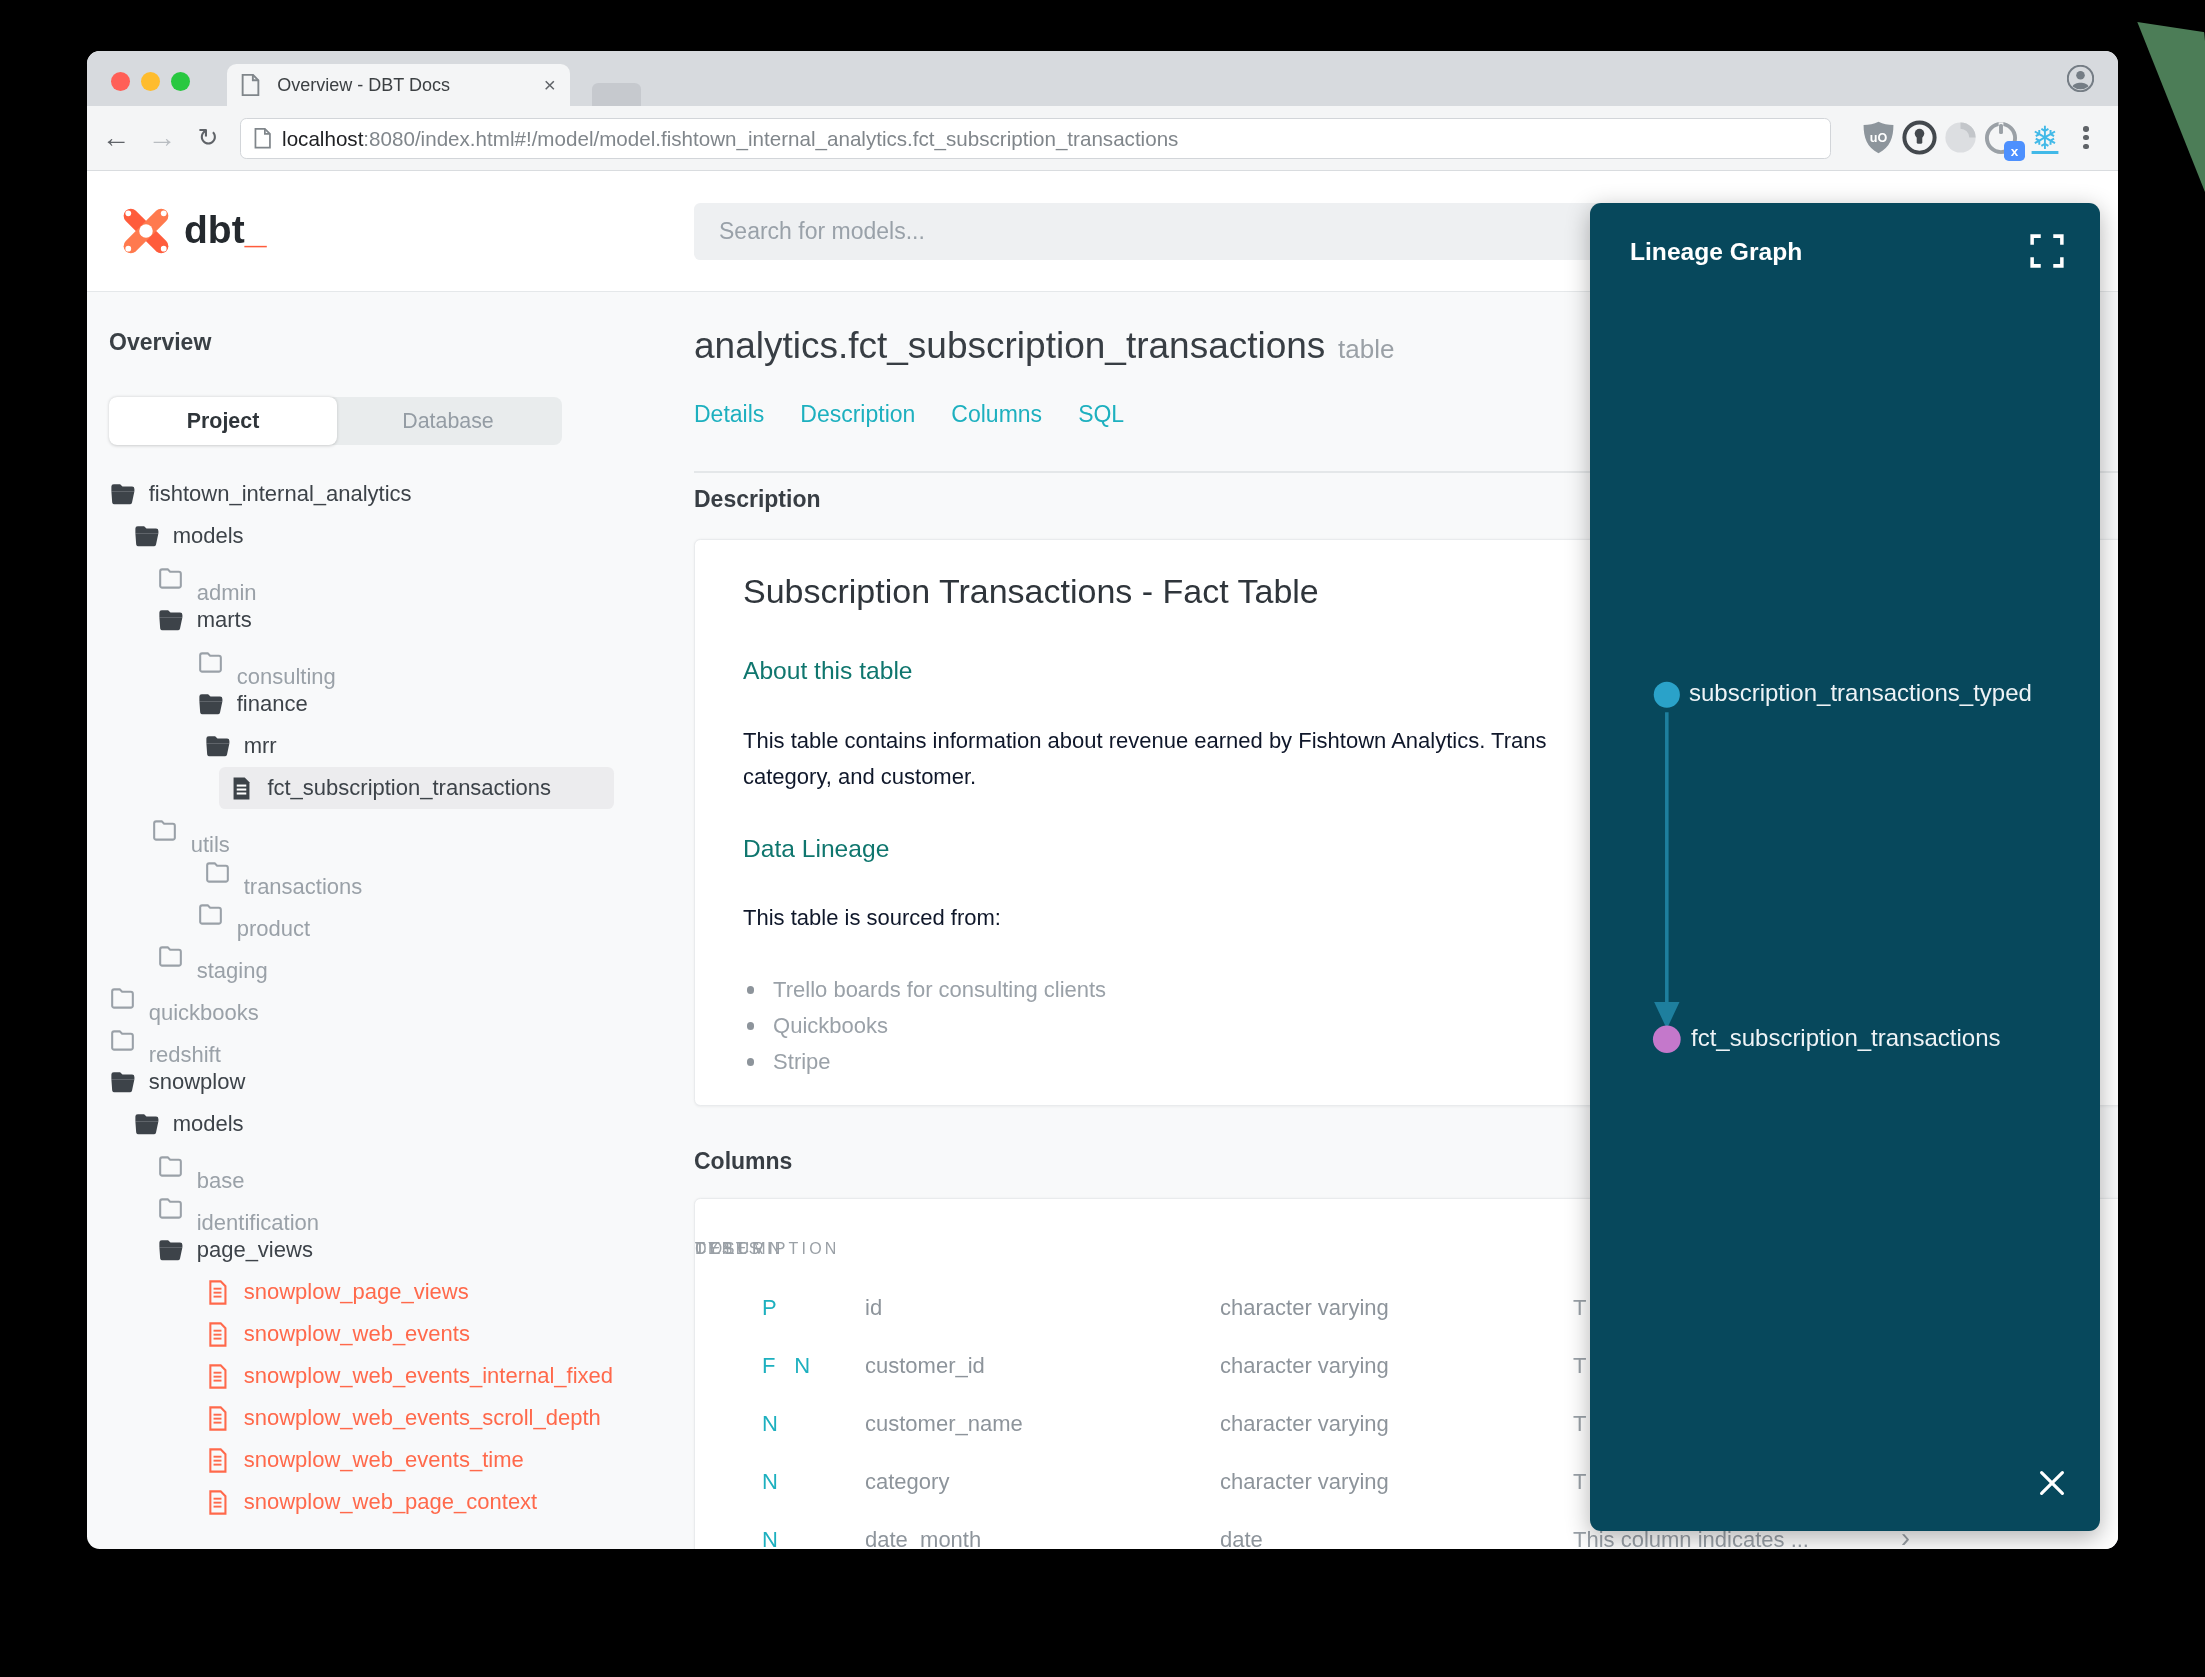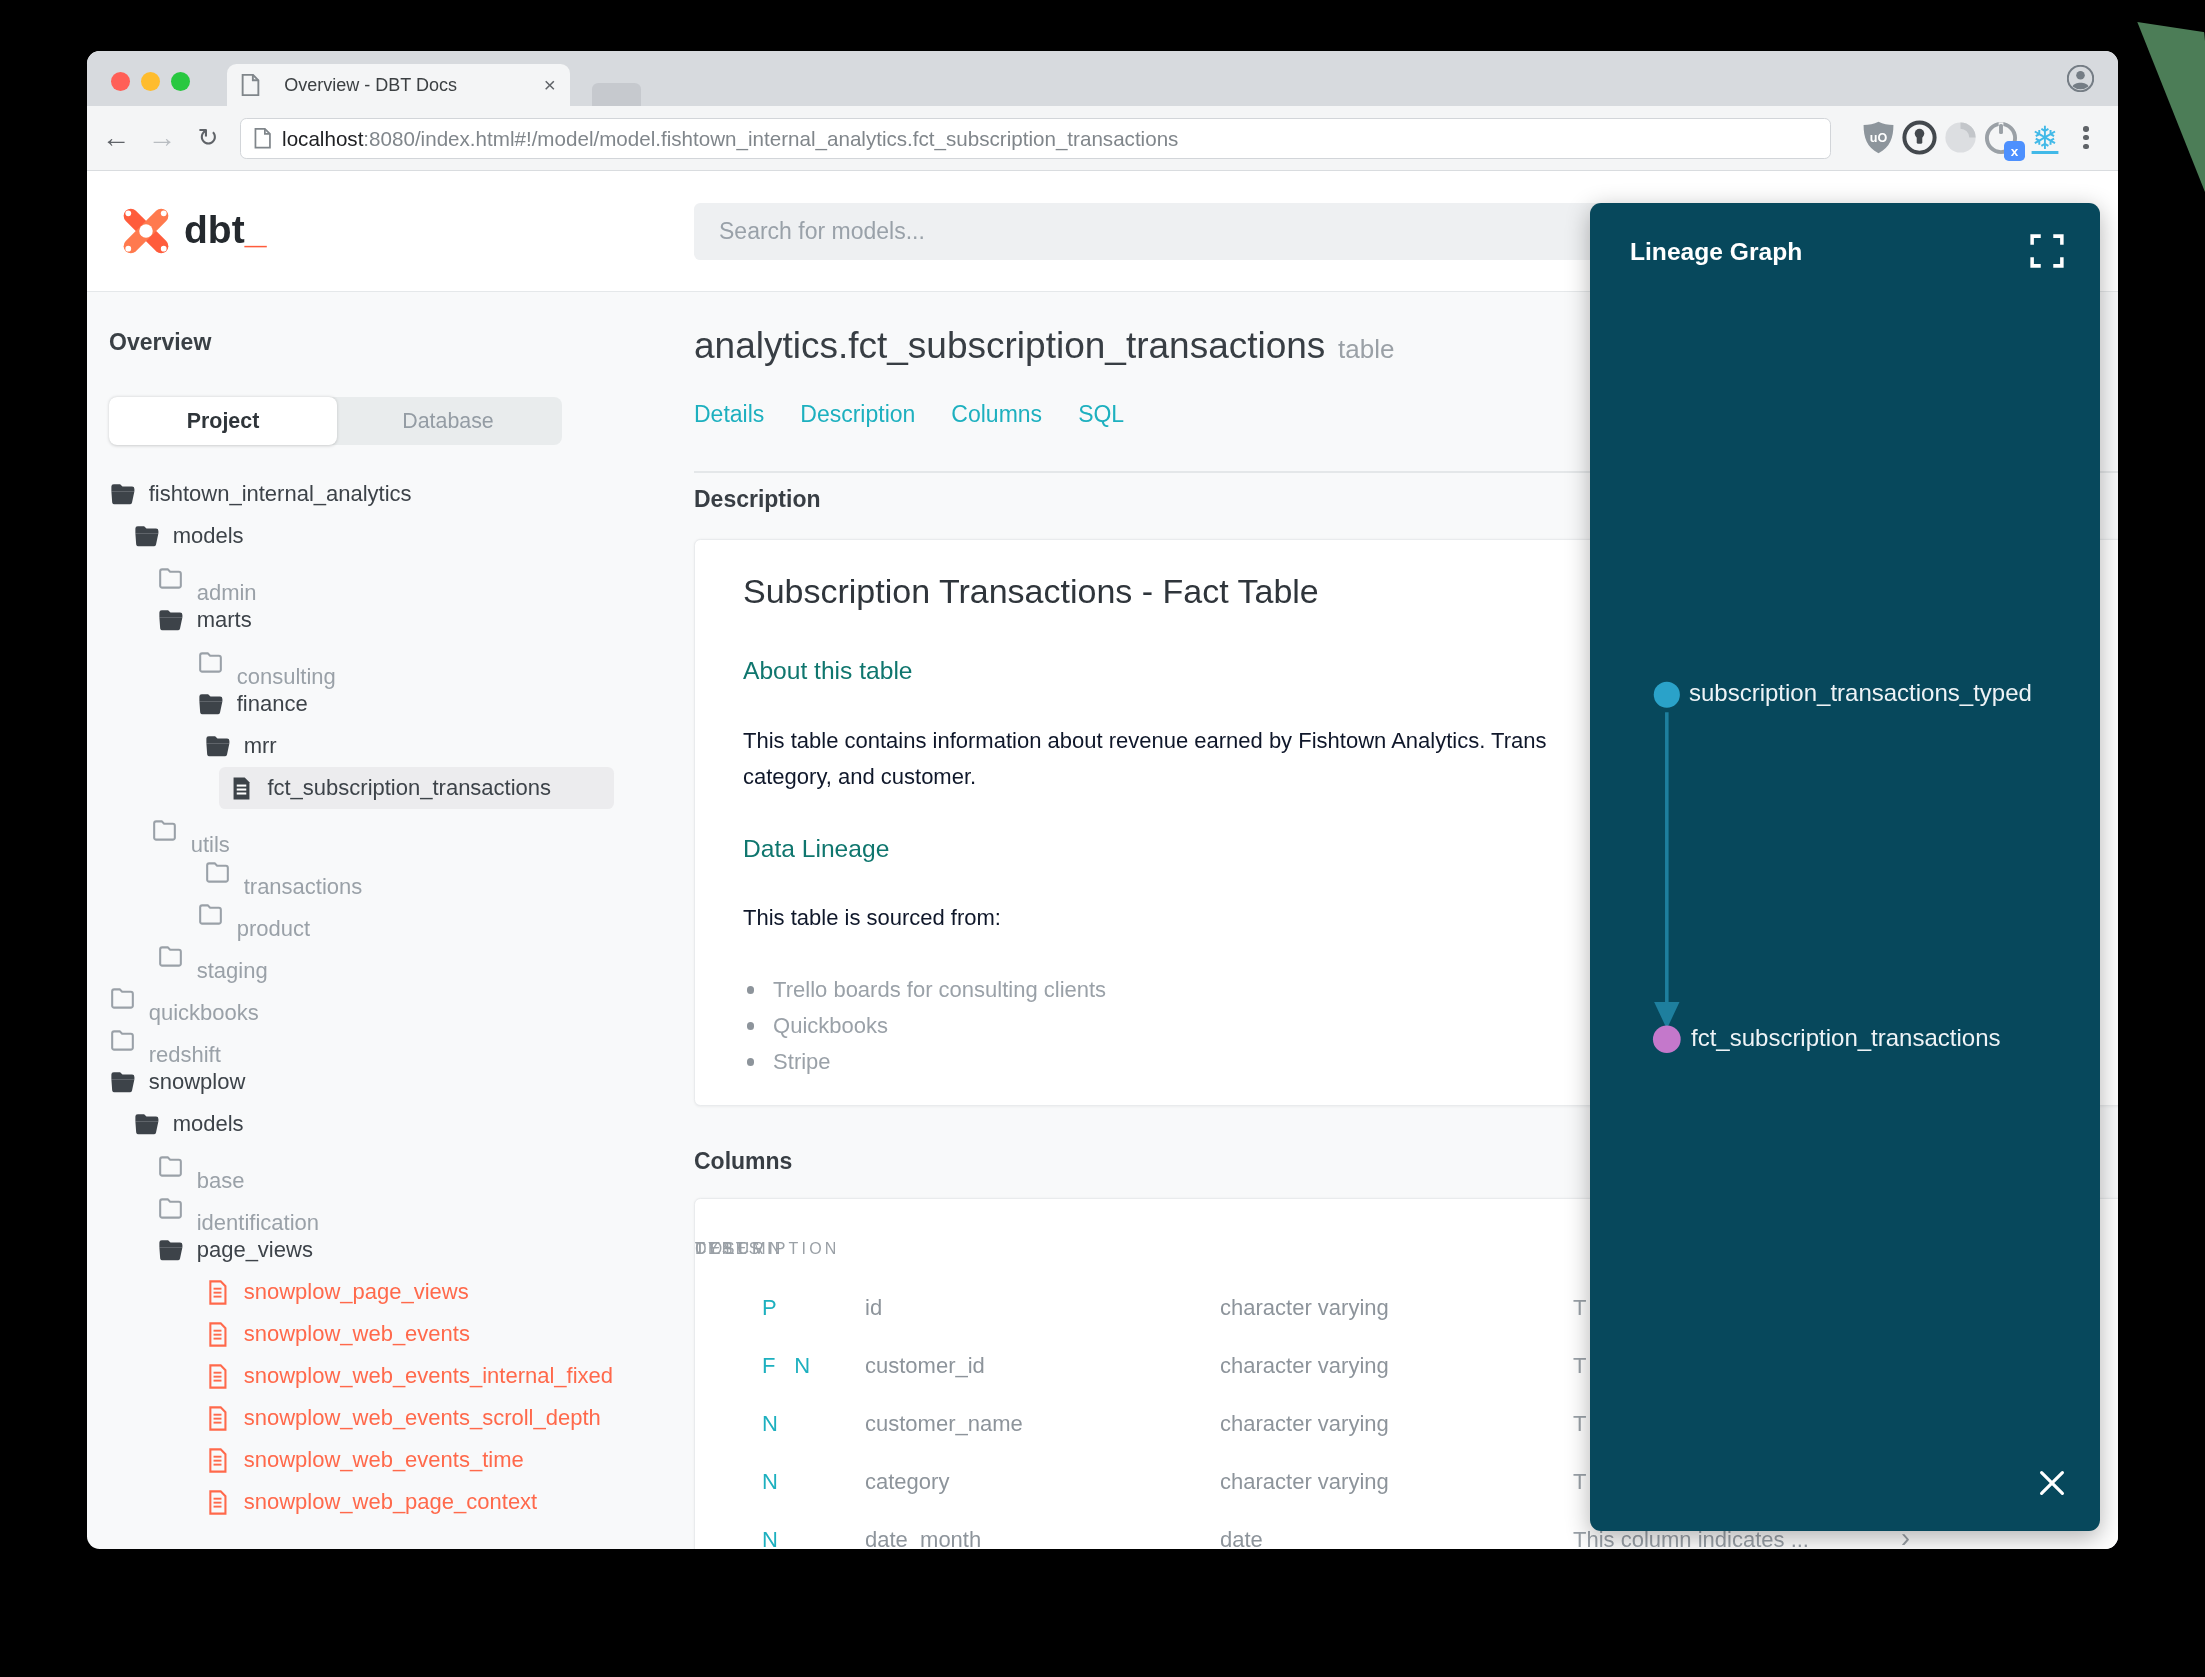--- a/index.html
+++ b/index.html
@@ -10,21 +10,21 @@
   #window { position:absolute; left:87px; top:51px; width:2031px; height:1498px; border-radius:12.7px; overflow:hidden; background:#f8f9fa; }
 
   
   .titlebar { position:absolute; left:0; top:0; width:100%; height:55px; background:#d7dade; }
   .light { position:absolute; top:21.4px; width:19px; height:19px; border-radius:50%; }
   .light.r { left:24px;  background:#ff5f57; }
   .light.y { left:54px;  background:#febc2e; }
   .light.g { left:84px; background:#28c840; }
   .tab { position:absolute; left:140px; top:12.7px; width:343px; height:43px; background:#f4f5f6; border-radius:9.5px 9.5px 0 0; display:flex; align-items:center; }
   .tab-doc { margin-left:14.3px; flex:none; }
-  .tab-title { margin-left:24px; font-size:18px; color:#3c4043; }
+  .tab-title { margin-left:17px; font-size:18px; color:#3c4043; }
   .tab-close { position:absolute; right:14.3px; font-size:20.6px; color:#5f6368; }
   .tab-stub { position:absolute; left:505px; top:32px; width:49px; height:24px; background:#c6c9ce; border-radius:6.3px 6.3px 0 0; }
   .avatar { position:absolute; right:24px; top:14.3px; width:27px; height:27px; }
 
   .toolbar { position:absolute; left:0; top:55px; width:100%; height:65px; background:#f4f5f6; border-bottom:0.8px solid #d9dcdf; }
   .nav-ic { position:absolute; top:0; height:63px; width:36px; display:flex; align-items:center; justify-content:center; font-size:28.5px; color:#5f6368; }
   .nav-back { left:11px; } .nav-fwd { left:57px; color:#b9bdc2; } .nav-reload { left:103px; font-size:25px; }
   .url { position:absolute; left:153px; top:12px; width:1591px; height:41px; background:#fff; border:0.8px solid #d2d5d9; border-radius:6.3px; display:flex; align-items:center; font-size:20.6px; white-space:nowrap; overflow:hidden; }
   .url-doc { margin-left:12.7px; flex:none; }
   .url-host { color:#202124; margin-left:11px; }

